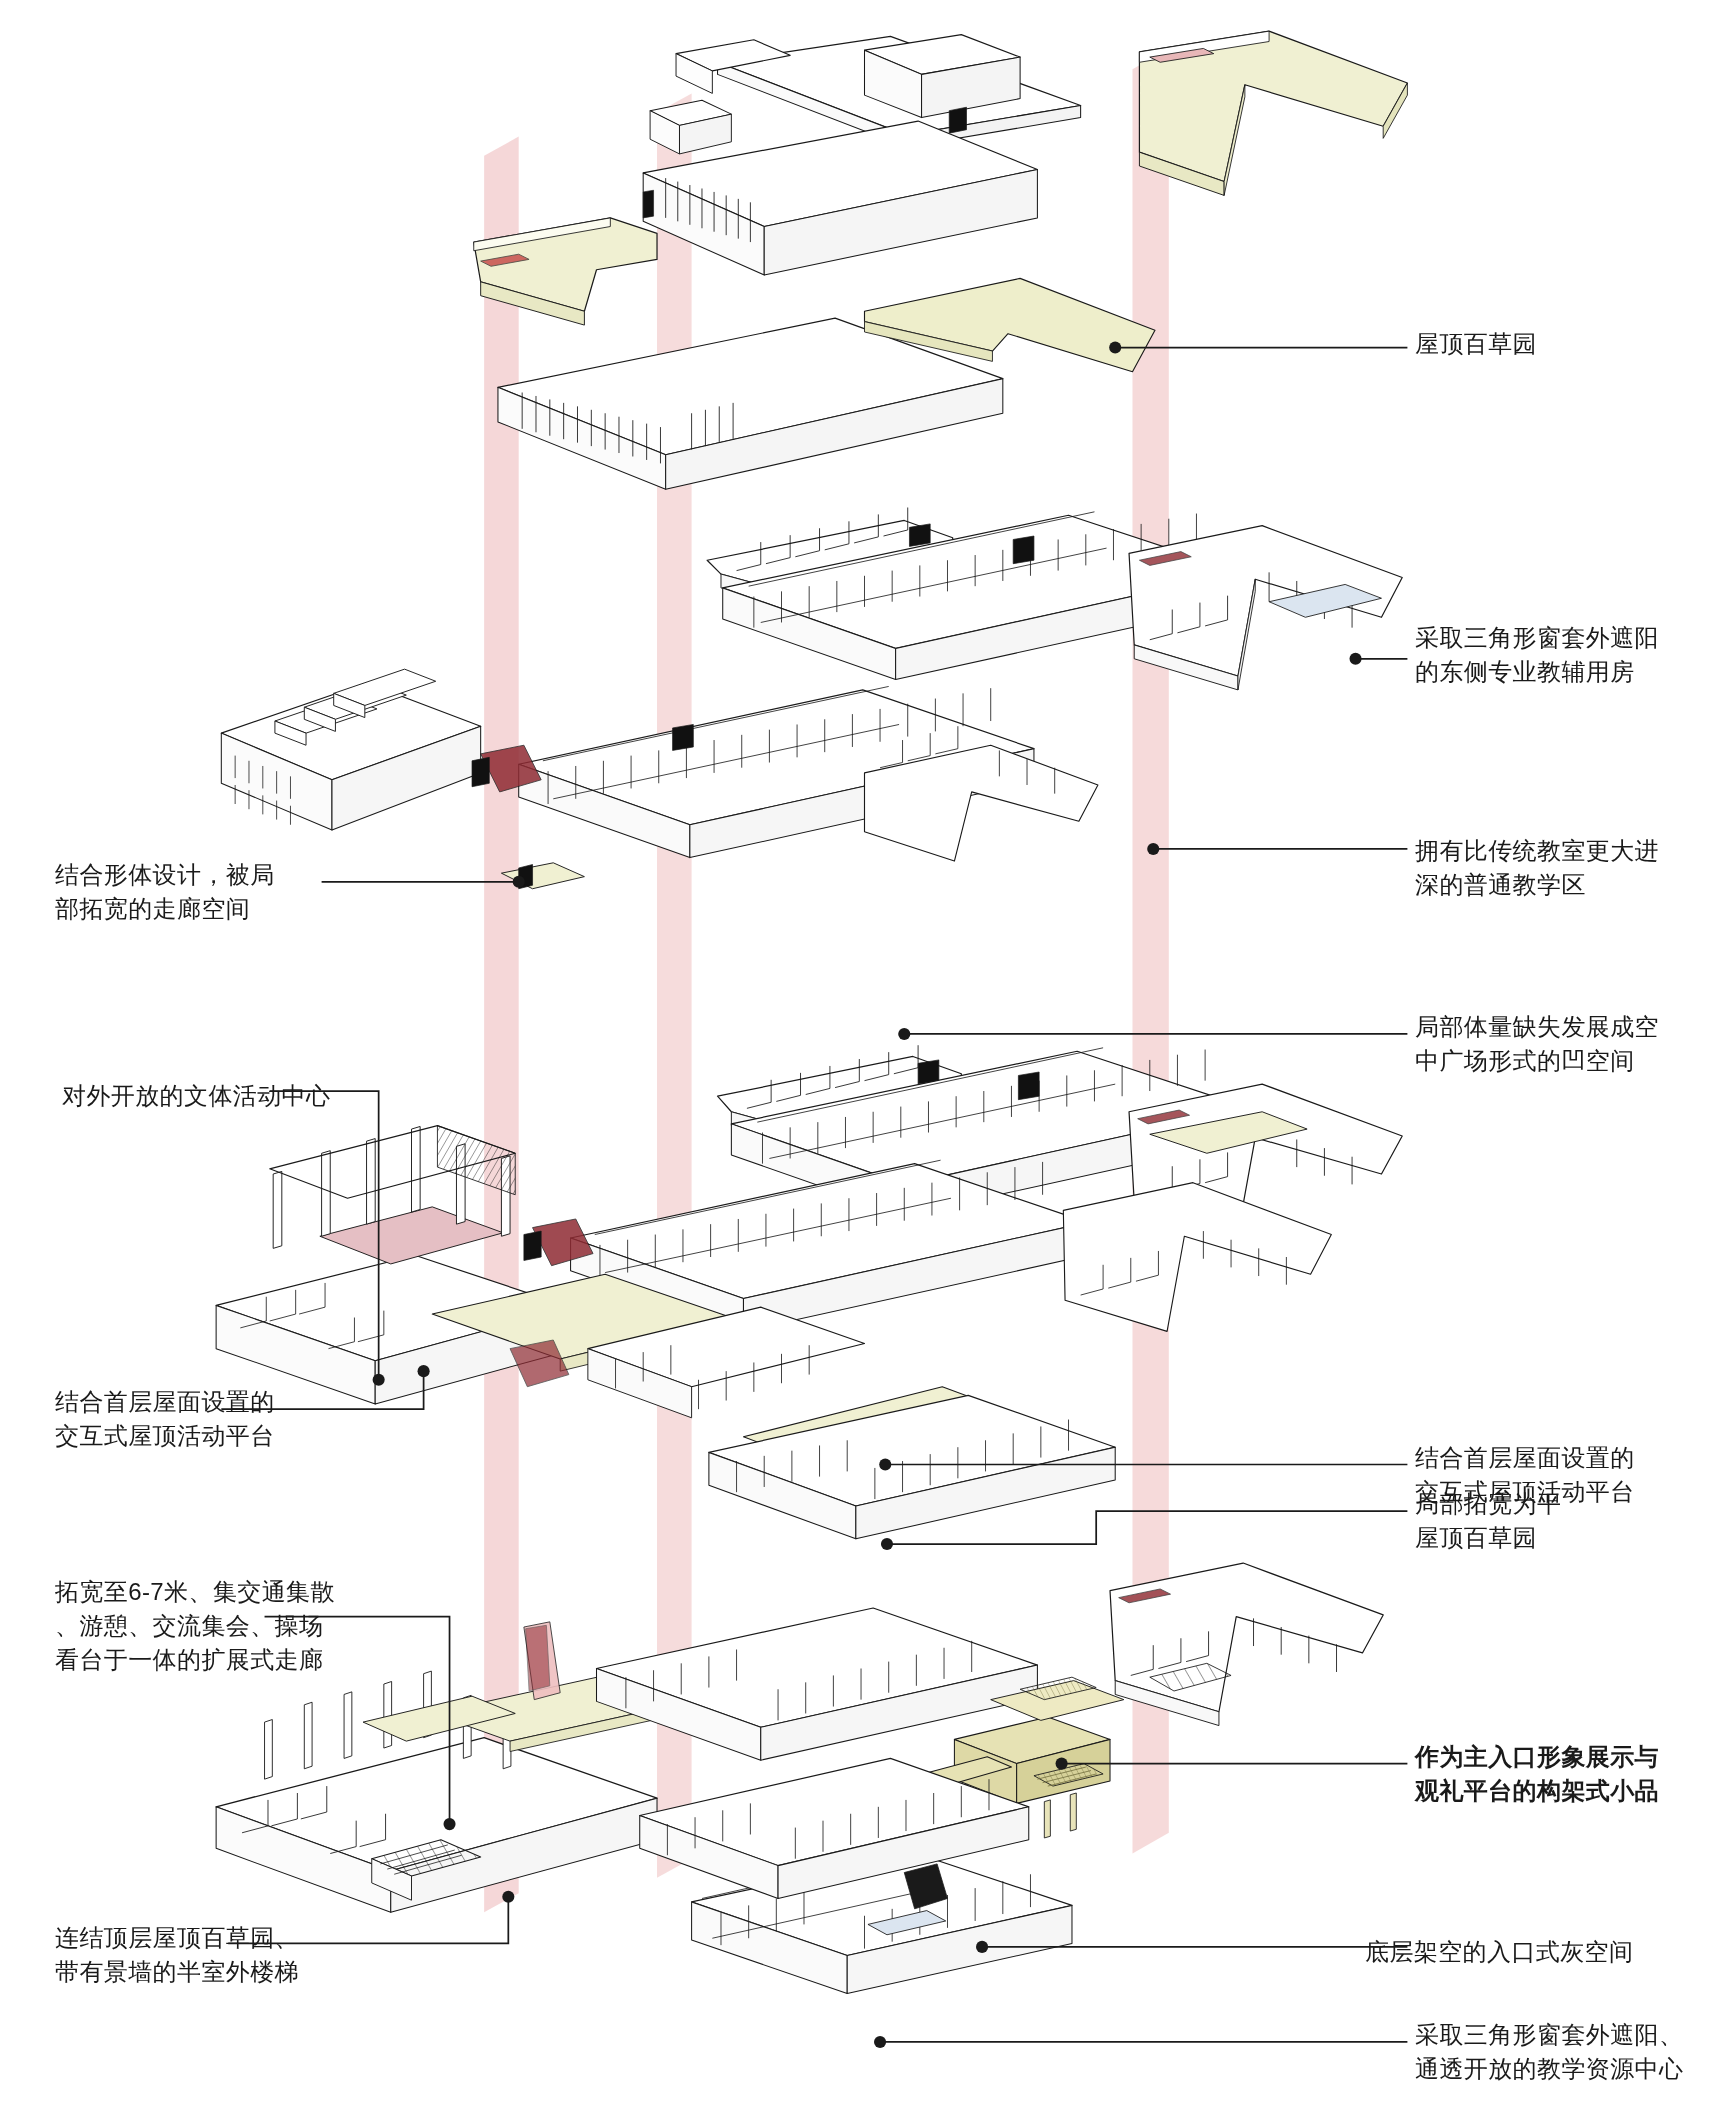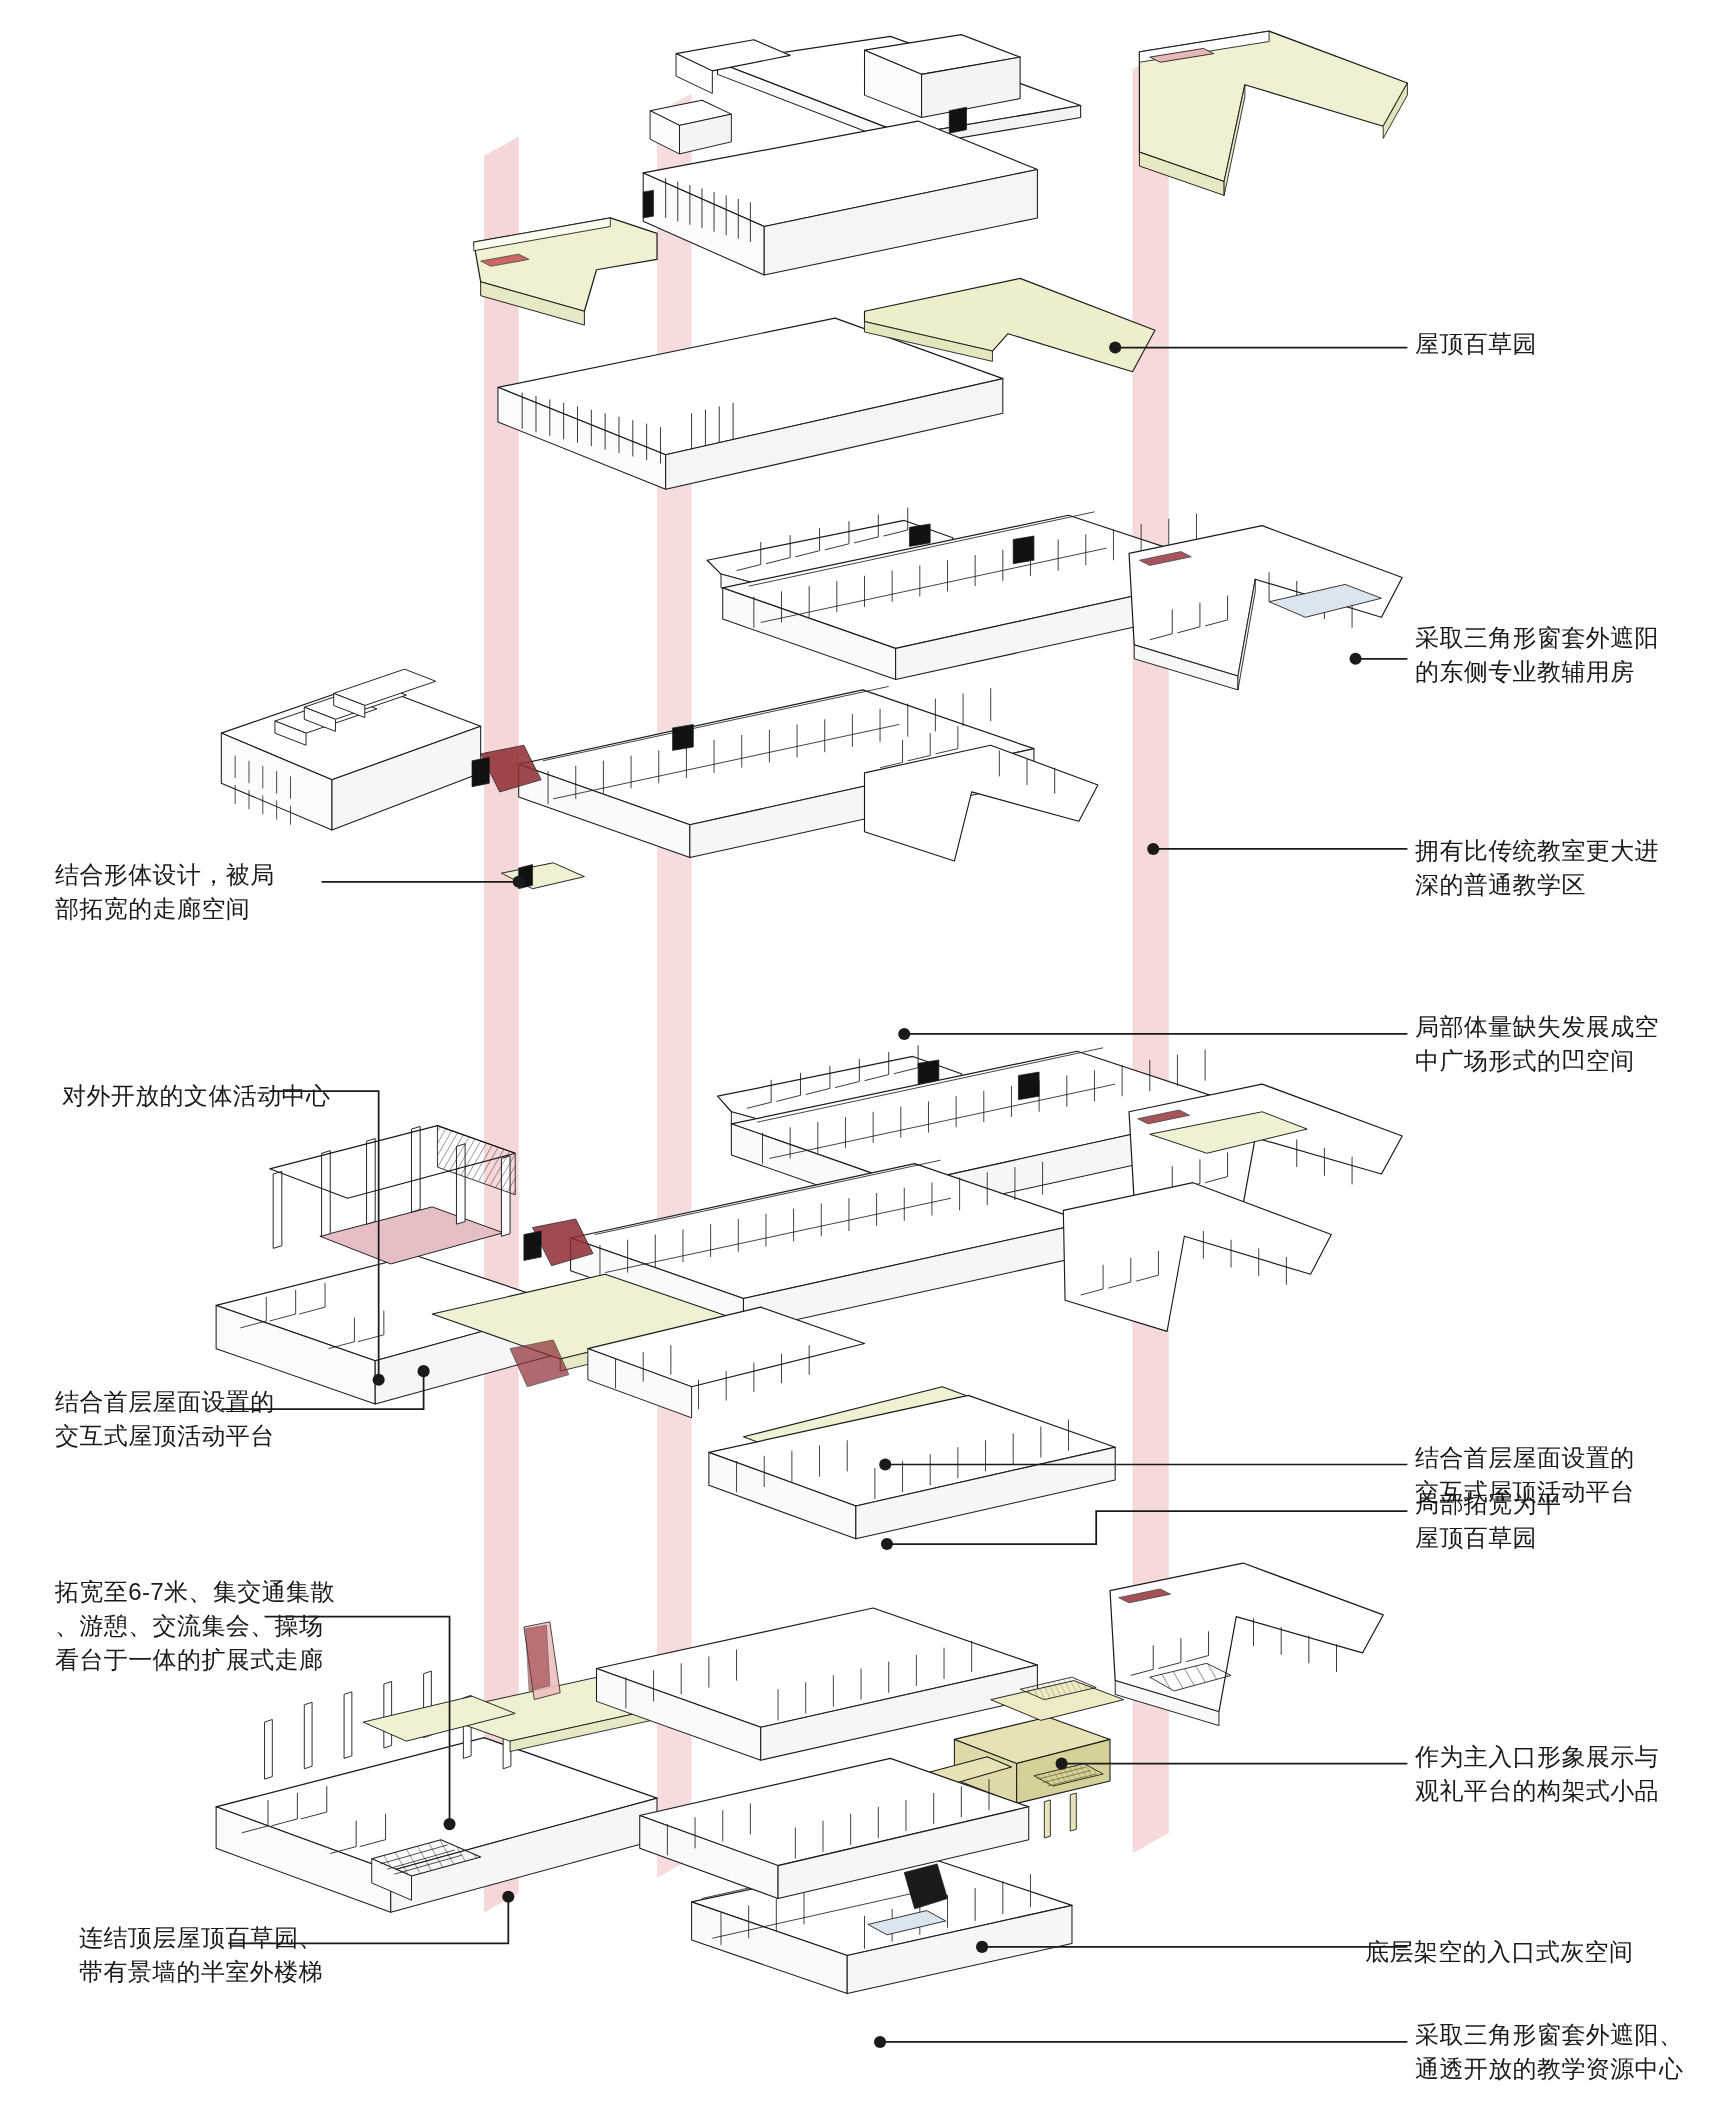--- a/index.html
+++ b/index.html
@@ -519,37 +519,37 @@
 
 <div class="ann right" style="left:1415px; top:1010px;">局部体量缺失发展成空
 中广场形式的凹空间</div>
 
 <div class="ann right" style="left:1415px; top:1441px;">结合首层屋面设置的
 交互式屋顶活动平台</div>
 
 <div class="ann right" style="left:1415px; top:1487px;">局部拓宽为平
 屋顶百草园</div>
 
-<div class="ann right" style="left:1415px; top:1740px;">作为主入口形象展示与
+<div class="ann right" style="left:1415px; top:1740px;font-weight:bold;">作为主入口形象展示与
 观礼平台的构架式小品</div>
 
 <div class="ann right" style="left:1365px; top:1935px;">底层架空的入口式灰空间</div>
 
 <div class="ann right" style="left:1415px; top:2018px;">采取三角形窗套外遮阳、
 通透开放的教学资源中心</div>
 
 <div class="ann left" style="left:55px; top:858px;font-family:Liberation Serif, serif;">结合形体设计，被局
 部拓宽的走廊空间</div>
 
 <div class="ann left" style="left:62px; top:1079px;">对外开放的文体活动中心</div>
 
 <div class="ann left" style="left:55px; top:1385px;">结合首层屋面设置的
 交互式屋顶活动平台</div>
 
 <div class="ann left" style="left:55px; top:1575px;">拓宽至6-7米、集交通集散
 、游憩、交流集会、操场
 看台于一体的扩展式走廊</div>
 
-<div class="ann left" style="left:55px; top:1921px;margin-left:24px;">连结顶层屋顶百草园、
+<div class="ann left" style="left:55px; top:1921px;">连结顶层屋顶百草园、
 带有景墙的半室外楼梯</div>
 
 </div>
 
 
 </body></html>

